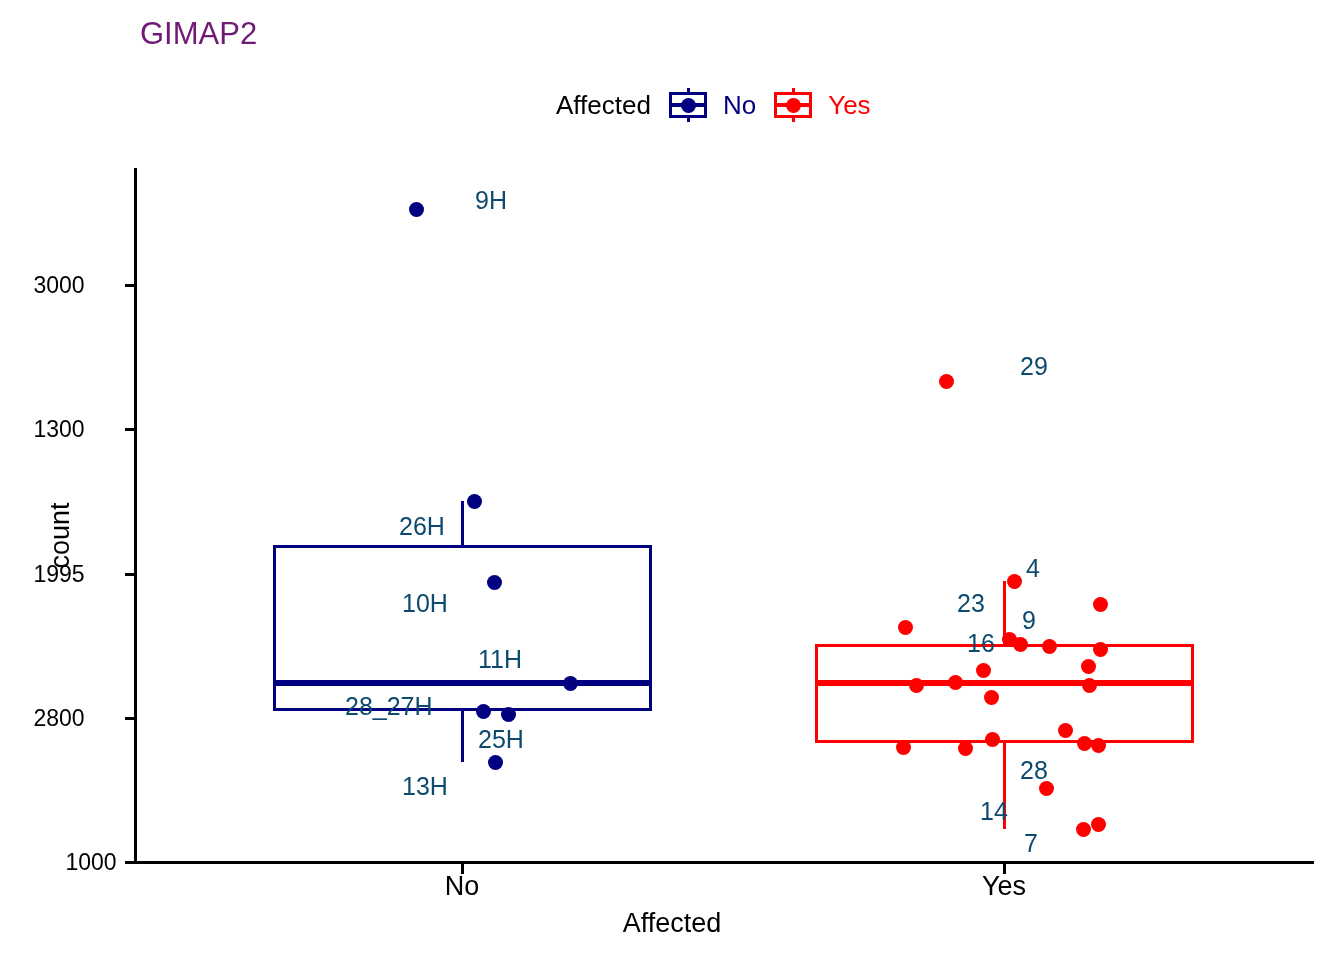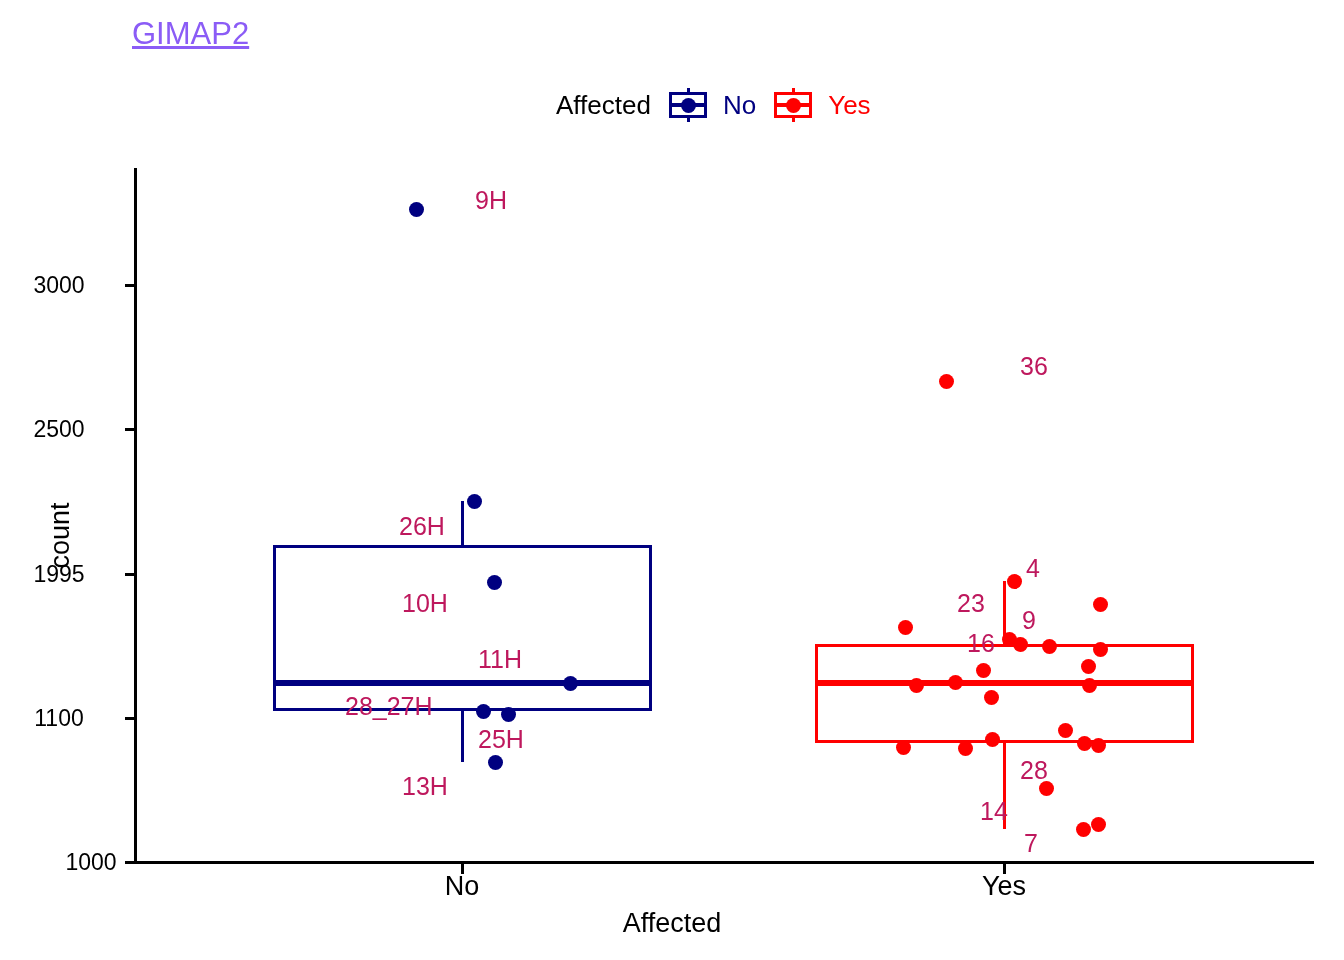--- a/index.html
+++ b/index.html
@@ -3,21 +3,21 @@
 <meta charset="utf-8">
 <style>
   html,body{margin:0;padding:0;}
   body{
     width:1344px;height:960px;background:#ffffff;
     font-family:"Liberation Sans", sans-serif;
     color:#000000;overflow:hidden;position:relative;
   }
   #plot{position:absolute;left:0;top:0;width:1344px;height:960px;}
   .txt{position:absolute;white-space:nowrap;}
-  #title{left:132px;top:16px;font-size:31px;color:#8b5cf6;text-decoration:underline;}
+  #title{left:140px;top:16px;font-size:31px;color:#701a75;}
   #legend-title{font-size:26px;}
   #legend{position:absolute;left:556px;top:88px;display:flex;align-items:center;gap:14px;}
   .legend-key{display:flex;align-items:center;gap:12px;}
   .legend-label{font-size:26px;}
   .keybox{position:relative;width:46px;height:34px;}
   .keybox .kb-rect{position:absolute;left:4px;top:4px;width:38px;height:26px;border:3px solid currentColor;box-sizing:border-box;background:#fff;}
   .keybox .kb-vline{position:absolute;left:22px;top:0px;width:3px;height:34px;background:currentColor;}
   .keybox .kb-hline{position:absolute;left:4px;top:15px;width:38px;height:4px;background:currentColor;}
   .keybox .kb-dot{position:absolute;left:16px;top:10px;width:15px;height:15px;border-radius:50%;background:currentColor;}
   #ylab{position:absolute;left:-10px;top:520px;width:140px;text-align:center;font-size:27px;
@@ -26,21 +26,21 @@
   .ytick-label{position:absolute;right:0;font-size:23px;text-align:center;width:110px;transform:translateY(-50%);}
   .xtick-label{position:absolute;font-size:27px;text-align:center;transform:translateX(-50%);top:871px;}
   .tickmark{position:absolute;background:#000;}
   #axis-y{position:absolute;left:134px;top:168px;width:3px;height:696px;background:#000;}
   #axis-x{position:absolute;left:134px;top:861px;width:1180px;height:3px;background:#000;}
   .bx{position:absolute;box-sizing:border-box;}
   .box-rect{border:3px solid currentColor;background:transparent;}
   .median{position:absolute;height:6px;}
   .whisker{position:absolute;width:3px;}
   .pt{position:absolute;width:15px;height:15px;border-radius:50%;margin-left:-7px;margin-top:-7px;}
-  .plab{position:absolute;font-size:25px;white-space:nowrap;color:#be185d;transform:translateY(-50%);}
+  .plab{position:absolute;font-size:25px;white-space:nowrap;color:#0c4a6e;transform:translateY(-50%);}
   .navy{color:#000080;}
   .red{color:#FF0000;}
 </style>
 </head>
 <body>
 
 <div id="plot">
 
   <div class="txt" id="title">GIMAP2</div>
 
@@ -68,25 +68,25 @@
 
   <div id="axis-y"></div>
   <div id="axis-x"></div>
 
   <div id="ylab">count</div>
   <div id="xlab">Affected</div>
 
   <div id="ytick-container">
       <div class="ytick-label" style="top: 862px; left: 0px; width: 118px; padding-left: 32px;">1000</div>
       <div class="tickmark" style="left: 125px; top: 861px; width: 10px; height: 3px;"></div>
-      <div class="ytick-label" style="top: 717.75px; left: 0px; width: 118px;">1100</div>
+      <div class="ytick-label" style="top: 717.75px; left: 0px; width: 118px;">2800</div>
       <div class="tickmark" style="left: 125px; top: 716.75px; width: 10px; height: 3px;"></div>
       <div class="ytick-label" style="top: 573.5px; left: 0px; width: 118px;">1995</div>
       <div class="tickmark" style="left: 125px; top: 572.5px; width: 10px; height: 3px;"></div>
-      <div class="ytick-label" style="top: 429.25px; left: 0px; width: 118px;">2500</div>
+      <div class="ytick-label" style="top: 429.25px; left: 0px; width: 118px;">1300</div>
       <div class="tickmark" style="left: 125px; top: 428.25px; width: 10px; height: 3px;"></div>
       <div class="ytick-label" style="top: 285px; left: 0px; width: 118px;">3000</div>
       <div class="tickmark" style="left: 125px; top: 284px; width: 10px; height: 3px;"></div>
     </div>
   <div id="xtick-container">
       <div class="xtick-label" style="left: 462px;">No</div>
       <div class="tickmark" style="left: 461px; top: 864px; width: 3px; height: 10px;"></div>
       <div class="xtick-label" style="left: 1004px;">Yes</div>
       <div class="tickmark" style="left: 1003px; top: 864px; width: 3px; height: 10px;"></div>
     </div>
@@ -138,21 +138,21 @@
       <div class="pt" style="left: 1098px; top: 824.495px; background: rgb(255, 0, 0);"></div>
     </div>
   <div id="labels-layer">
       <div class="plab" style="left: 475px; top: 200px;">9H</div>
       <div class="plab" style="left: 399px; top: 526px;">26H</div>
       <div class="plab" style="left: 402px; top: 603px;">10H</div>
       <div class="plab" style="left: 478px; top: 659px;">11H</div>
       <div class="plab" style="left: 345px; top: 706px;">28_27H</div>
       <div class="plab" style="left: 478px; top: 739px;">25H</div>
       <div class="plab" style="left: 402px; top: 786px;">13H</div>
-      <div class="plab" style="left: 1020px; top: 366px;">36</div>
+      <div class="plab" style="left: 1020px; top: 366px;">29</div>
       <div class="plab" style="left: 1026px; top: 568px;">4</div>
       <div class="plab" style="left: 957px; top: 603px;">23</div>
       <div class="plab" style="left: 1022px; top: 620px;">9</div>
       <div class="plab" style="left: 967px; top: 643px;">16</div>
       <div class="plab" style="left: 1020px; top: 770px;">28</div>
       <div class="plab" style="left: 965px; top: 811px; margin-left: 15px;">14</div>
       <div class="plab" style="left: 1024px; top: 843px;">7</div>
     </div>
 
 </div>

